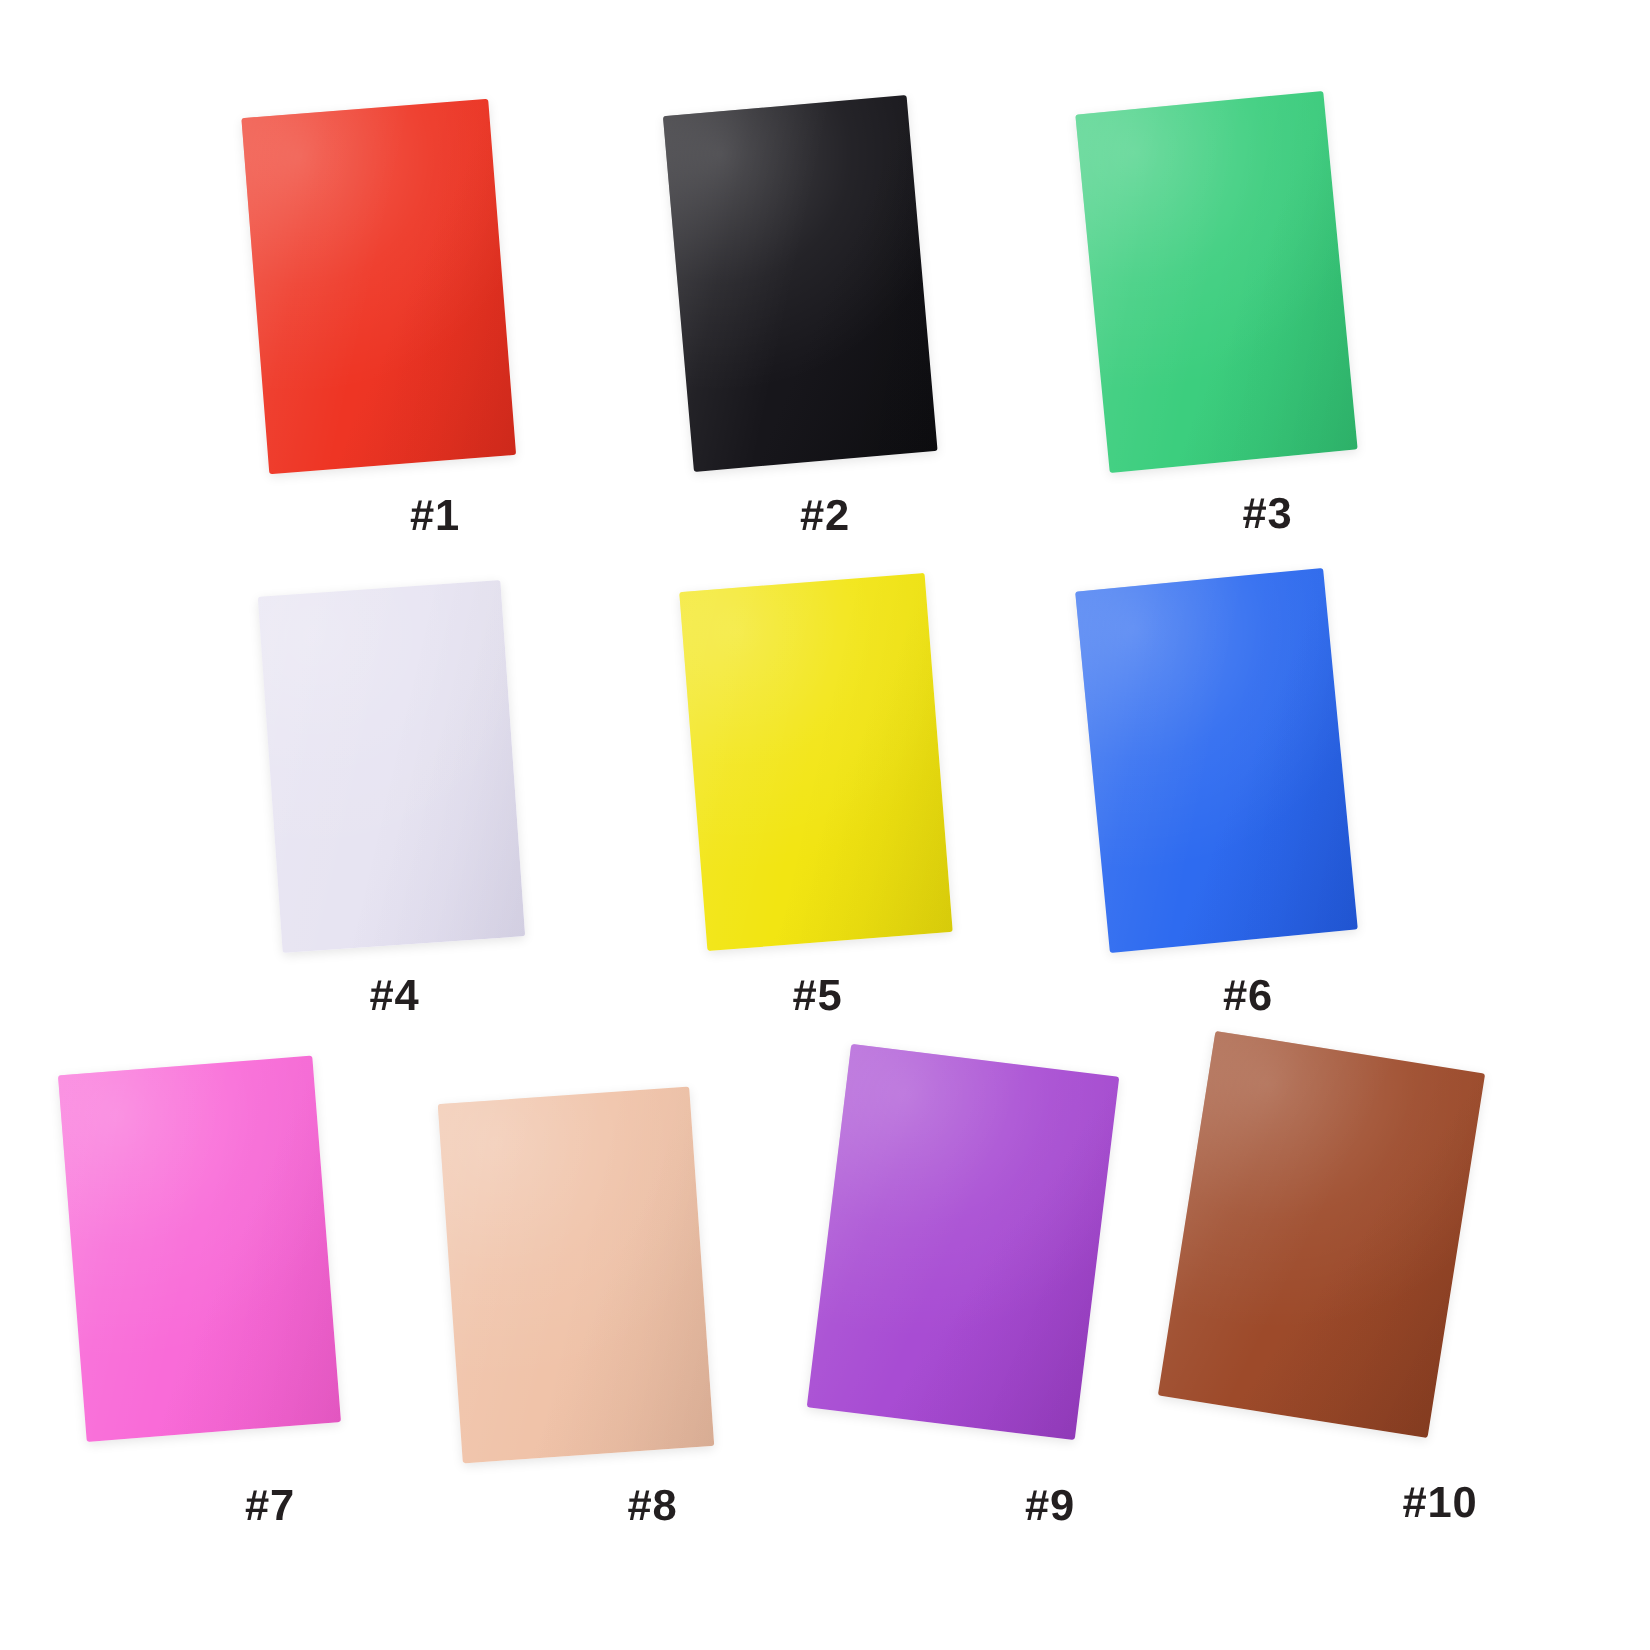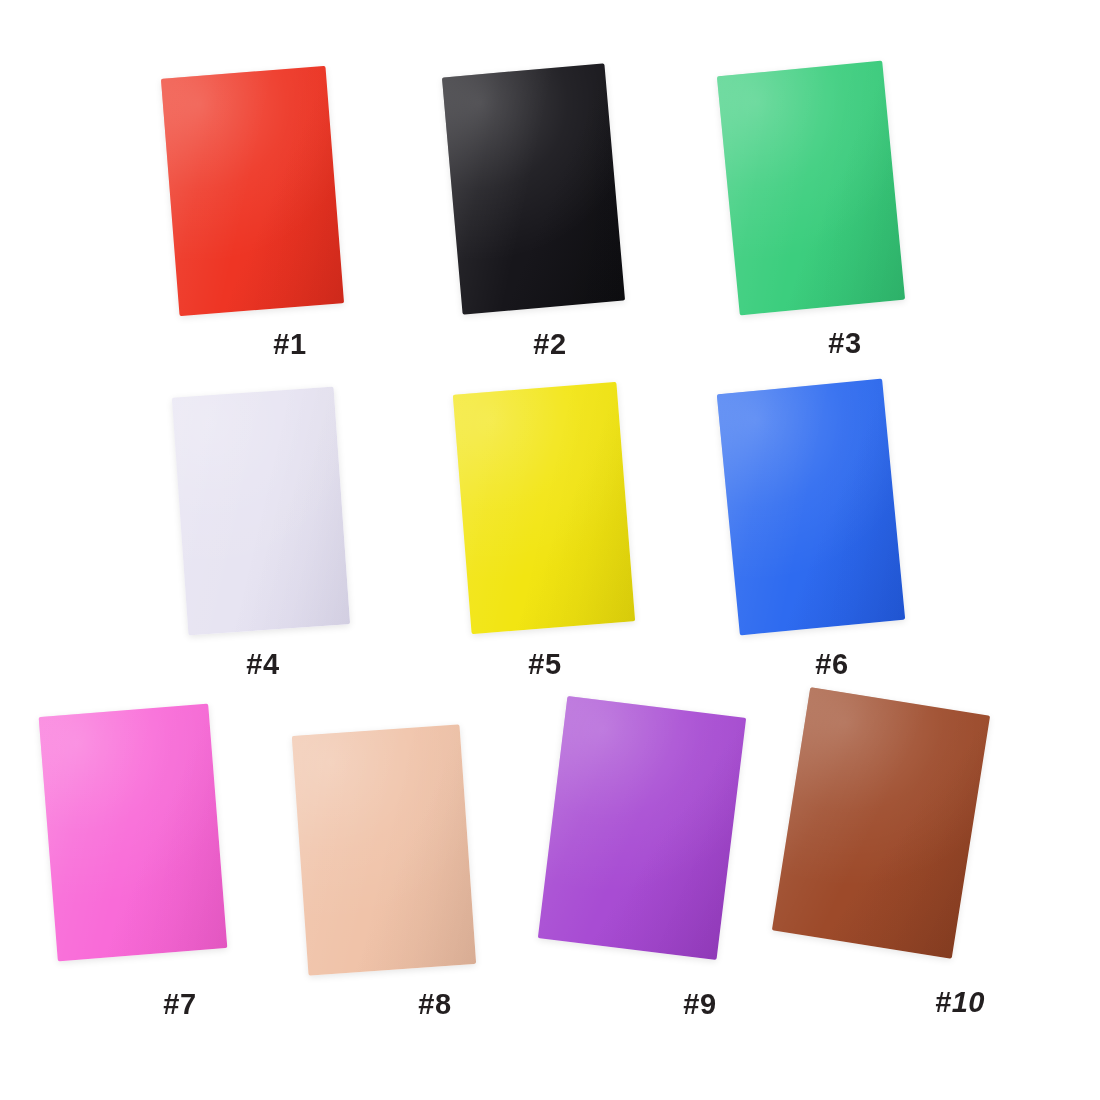--- a/index.html
+++ b/index.html
@@ -115,15 +115,15 @@
     <div class="swatch-item" style="left: 0px; top: 0px;">
       <div class="sheet" style="left: 300px; top: 730px; width: 168px; height: 240px; transform: rotate(-4deg); background: linear-gradient(118deg, rgb(240, 195, 169) 0%, rgb(240, 195, 169) 58%, rgb(228, 182, 156) 100%);"></div>
       <div class="swatch-label" style="left: 375px; top: 990px; width: 120px; color: rgb(35, 31, 32);">#8</div>
     </div>
     <div class="swatch-item" style="left: 0px; top: 0px;">
       <div class="sheet" style="left: 552px; top: 706px; width: 180px; height: 244px; transform: rotate(7deg); background: linear-gradient(118deg, rgb(168, 76, 211) 0%, rgb(168, 76, 211) 58%, rgb(152, 61, 194) 100%);"></div>
       <div class="swatch-label" style="left: 640px; top: 990px; width: 120px; color: rgb(35, 31, 32);">#9</div>
     </div>
     <div class="swatch-item" style="left: 0px; top: 0px;">
       <div class="sheet" style="left: 790px; top: 700px; width: 182px; height: 246px; transform: rotate(9deg); background: linear-gradient(118deg, rgb(157, 74, 42) 0%, rgb(157, 74, 42) 58%, rgb(139, 63, 34) 100%);"></div>
-      <div class="swatch-label" style="left: 895px; top: 988px; width: 130px; color: rgb(35, 31, 32); font-style: italic;">#10</div>
+      <div class="swatch-label" style="left: 895px; top: 988px; width: 130px; color: rgb(35, 31, 32);">#10</div>
     </div>
   </div>
 
 </body></html>

